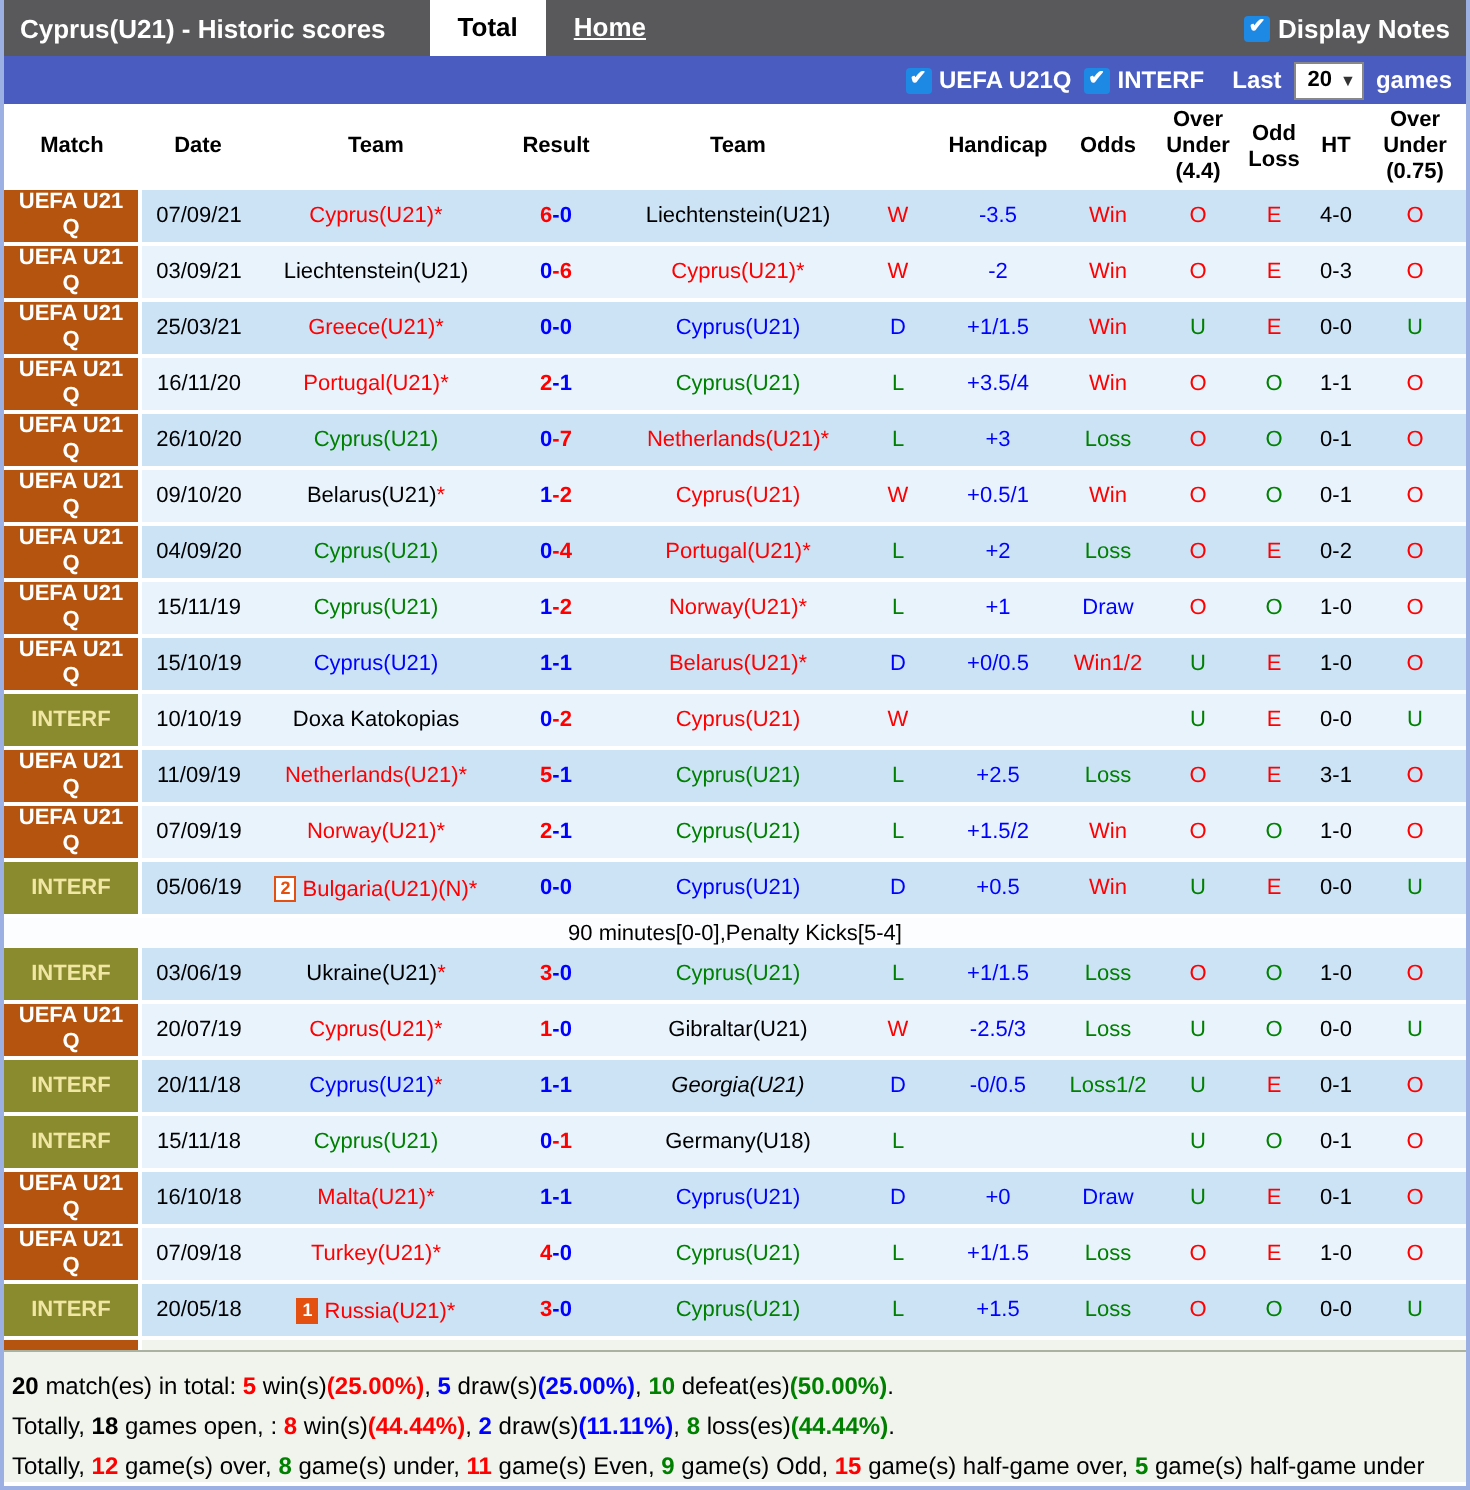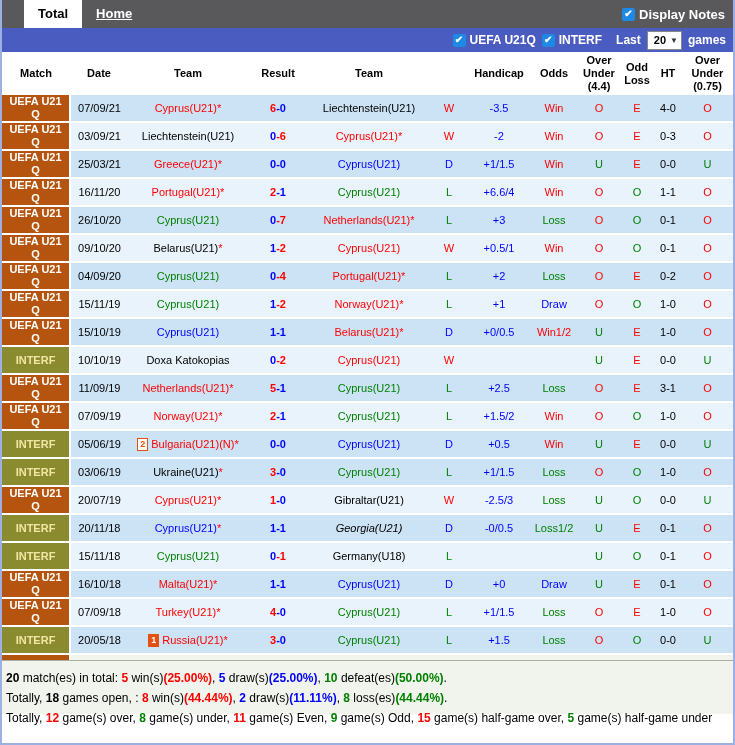--- a/index.html
+++ b/index.html
@@ -42,30 +42,31 @@
   .score span{font-weight:bold;}
   .badge{display:inline-block;width:9px;height:11px;font-size:9px;line-height:11px;font-weight:bold;
     margin-right:3px;vertical-align:1px;}
   .badge.outline{border:1px solid #e4500f;color:#e4500f;background:#fff;}
   .badge.solid{border:1px solid #e4500f;color:#fff;background:#e4500f;}
   .star{color:#ff0000;}
   tr.noterow td{background:#fcfdfe;height:15px;font-size:11px;border-bottom:0;}
   tr.stub td{height:5px;border-bottom:0;}
   tr.stub .stubrest{background:#f0f4ec;}
   
-  .footer{height:54px;background:#f0f4ec;border-top:1px solid #aab2a2;box-sizing:border-box;
+  .footer{height:66px;background:#f0f4ec;border-top:1px solid #aab2a2;box-sizing:border-box;
     padding:7px 4px 0 4px;font-size:12px;color:#000;}
   .fline{line-height:20px;white-space:nowrap;}
 </style>
 </head>
 <body>
 
 <div class="page">
 
   <div class="titlebar">
+    <span class="title">Cyprus(U21) - Historic scores</span>
     <div class="tab tab-active">Total</div>
     <div class="tab tab-link">Home</div>
     <div class="spacer"></div>
     <label class="cb-wrap">
       <span class="checkbox">
           <span class="check-icon">✔</span>
         </span>
       <span>Display Notes</span>
     </label>
   </div>
@@ -175,21 +176,21 @@
         </tr>
         <tr class="light">
           <td class="lg uefa">
             <div class="lg-in">UEFA U21Q</div>
           </td>
           <td>16/11/20</td>
           <td class="team"><span style="color: rgb(255, 0, 0);">Portugal(U21)</span><span class="star">*</span></td>
           <td class="score"><span style="color: rgb(255, 0, 0);">2</span><span style="color: rgb(0, 0, 255);">-</span><span style="color: rgb(0, 0, 255);">1</span></td>
           <td class="team"><span style="color: rgb(0, 128, 0);">Cyprus(U21)</span></td>
           <td class="wdl" style="color: rgb(0, 128, 0);">L</td>
-          <td style="color: rgb(0, 0, 255);">+6.6/4</td>
+          <td style="color: rgb(0, 0, 255);">+3.5/4</td>
           <td style="color: rgb(255, 0, 0);">Win</td>
           <td style="color: rgb(255, 0, 0);">O</td>
           <td style="color: rgb(0, 128, 0);">O</td>
           <td>1-1</td>
           <td style="color: rgb(255, 0, 0);">O</td>
         </tr>
         <tr class="dark">
           <td class="lg uefa">
             <div class="lg-in">UEFA U21Q</div>
           </td>
@@ -326,20 +327,23 @@
           <td class="score"><span style="color: rgb(0, 0, 255);">0</span><span style="color: rgb(0, 0, 255);">-</span><span style="color: rgb(0, 0, 255);">0</span></td>
           <td class="team"><span style="color: rgb(0, 0, 255);">Cyprus(U21)</span></td>
           <td class="wdl" style="color: rgb(0, 0, 255);">D</td>
           <td style="color: rgb(0, 0, 255);">+0.5</td>
           <td style="color: rgb(255, 0, 0);">Win</td>
           <td style="color: rgb(0, 128, 0);">U</td>
           <td style="color: rgb(255, 0, 0);">E</td>
           <td>0-0</td>
           <td style="color: rgb(0, 128, 0);">U</td>
         </tr>
+        <tr class="noterow">
+          <td colspan="12">90 minutes[0-0],Penalty Kicks[5-4]</td>
+        </tr>
         <tr class="dark">
           <td class="lg interf">
             <div class="lg-in">INTERF</div>
           </td>
           <td>03/06/19</td>
           <td class="team"><span style="color: rgb(0, 0, 0);">Ukraine(U21)</span><span class="star">*</span></td>
           <td class="score"><span style="color: rgb(255, 0, 0);">3</span><span style="color: rgb(0, 0, 255);">-</span><span style="color: rgb(0, 0, 255);">0</span></td>
           <td class="team"><span style="color: rgb(0, 128, 0);">Cyprus(U21)</span></td>
           <td class="wdl" style="color: rgb(0, 128, 0);">L</td>
           <td style="color: rgb(0, 0, 255);">+1/1.5</td>

